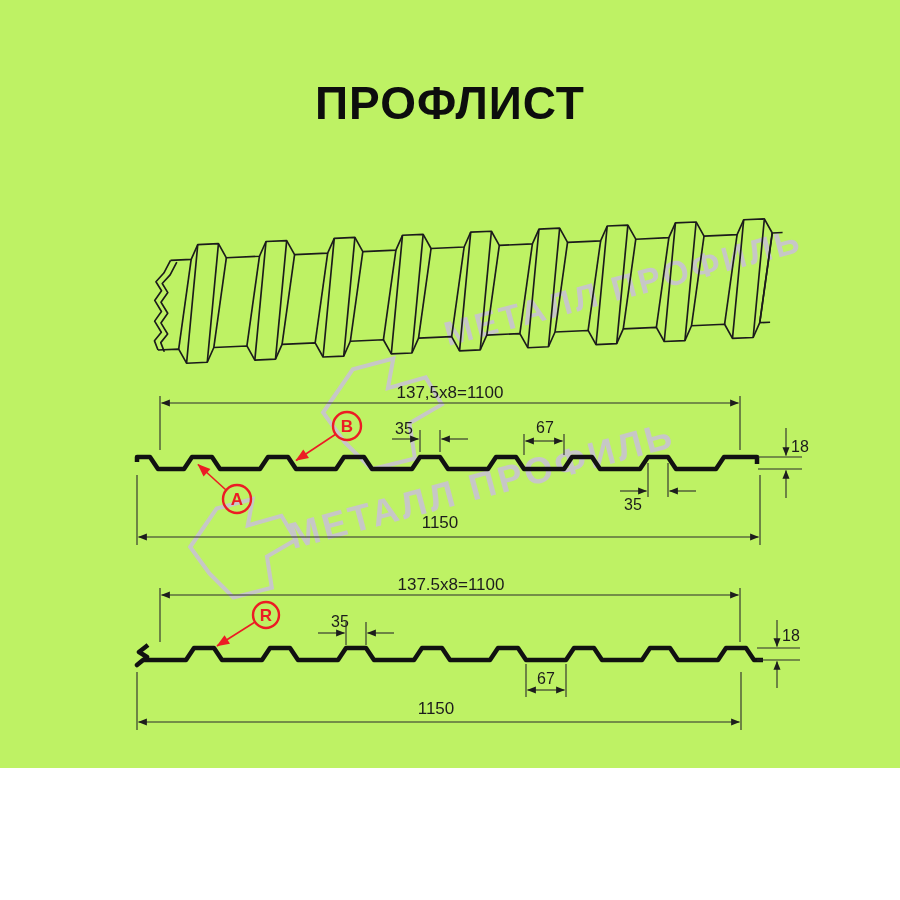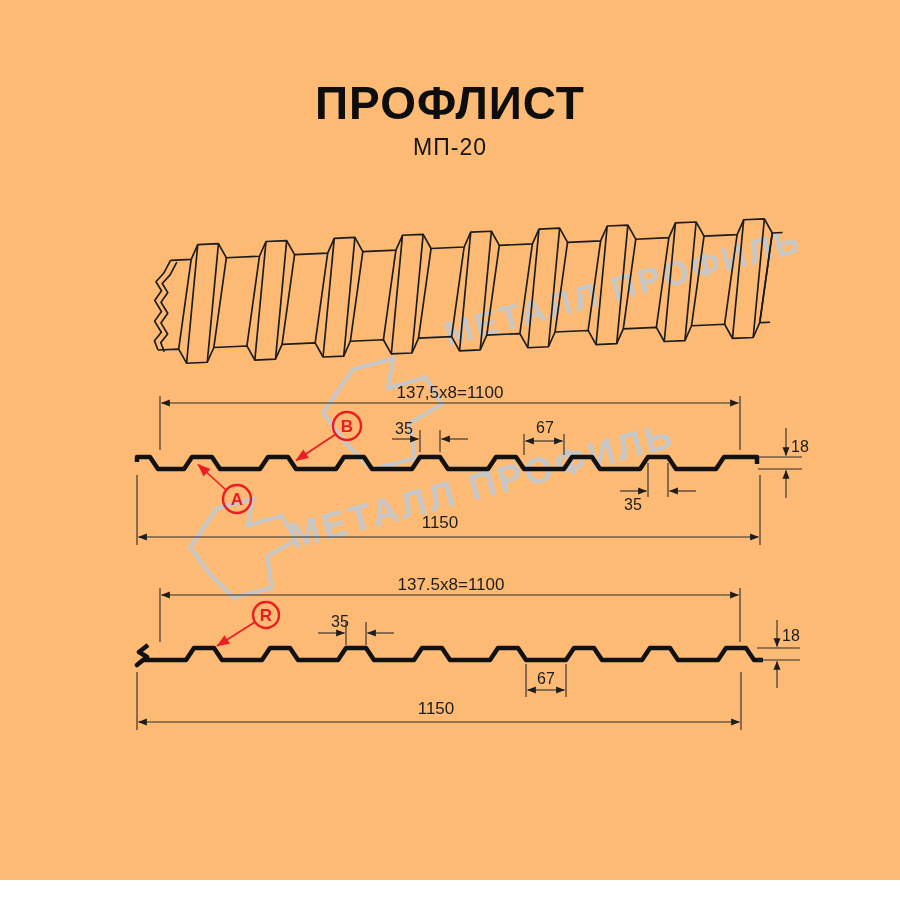--- a/index.html
+++ b/index.html
@@ -1,36 +1,35 @@
 <!DOCTYPE html>
 <html><head>
 <meta charset="utf-8">
 <style>
   html,body{margin:0;padding:0;background:#ffffff;}
-  .page{position:relative;width:900px;height:880px;background:#fdba74;overflow:hidden;
+  .page{position:relative;width:900px;height:768px;background:#bef264;overflow:hidden;
         font-family:"Liberation Sans",sans-serif;color:#111;}
   .title{position:absolute;left:0;top:76px;width:900px;text-align:center;
          font-size:46px;font-weight:bold;letter-spacing:1px;color:#0d0d0d;}
   .subtitle{position:absolute;left:0;top:134px;width:900px;text-align:center;
             font-size:23px;font-weight:normal;letter-spacing:1px;color:#141414;}
   .footer-note{position:absolute;left:0;top:789px;width:900px;text-align:center;
                font-size:22px;font-weight:bold;letter-spacing:1px;color:#1c1c1c;}
   svg{position:absolute;left:0;top:0;}
   .dimtxt{font-family:"Liberation Sans",sans-serif;font-size:16px;fill:#1c1c1c;}
   .dimtxt-lg{font-family:"Liberation Sans",sans-serif;font-size:17px;fill:#1c1c1c;}
   .redtxt{font-family:"Liberation Sans",sans-serif;font-size:17px;font-weight:bold;fill:#ec1c24;}
   .wmtxt{font-family:"Liberation Sans",sans-serif;font-weight:bold;fill:#c7c7c7;letter-spacing:3px;}
 </style>
 </head>
 <body>
 
 <div class="page">
 
   <div class="title">ПРОФЛИСТ</div>
-  <div class="subtitle">МП-20</div>
 
   <svg width="900" height="900" viewBox="0 0 900 900">
     <defs>
       <marker id="ah" viewBox="0 0 10 10" refX="9.5" refY="5" markerWidth="11" markerHeight="8" orient="auto">
         <path d="M0,1 L10,5 L0,9 z" fill="#1d1d1d"></path>
       </marker>
       <marker id="ahr" viewBox="0 0 10 10" refX="9.5" refY="5" markerWidth="10" markerHeight="8" orient="auto">
         <path d="M0,1 L10,5 L0,9 z" fill="#ec1c24"></path>
       </marker>
       <g id="c3" stroke="#1b1b1b" stroke-width="1.6">

